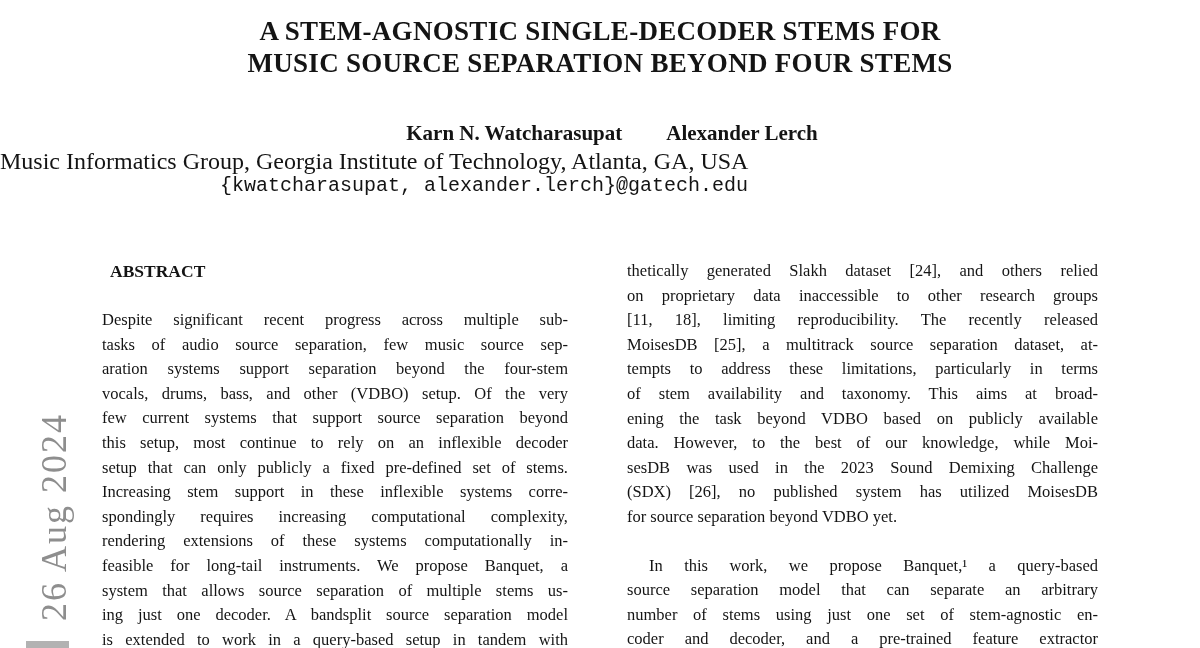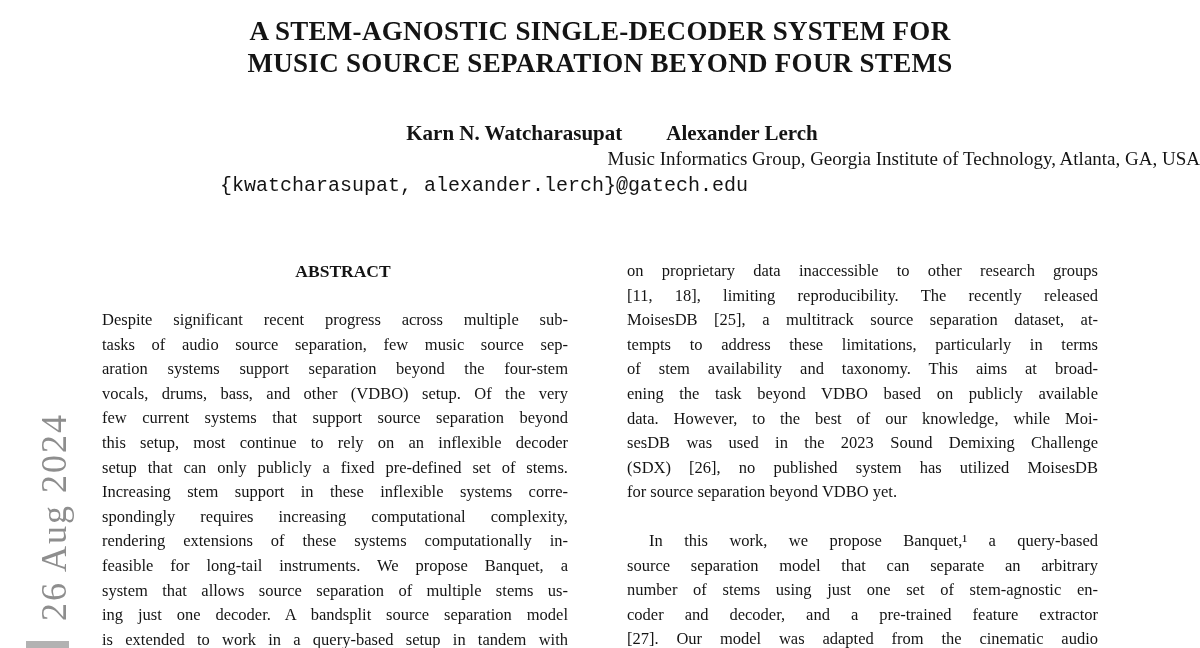--- a/index.html
+++ b/index.html
@@ -37,38 +37,37 @@
     text-align: center;
     font-size: 21px;
     font-weight: bold;
   }
   .authors .gap { display: inline-block; width: 44px; }
   .affiliation {
     position: absolute;
     top: 148px;
     left: 0;
     width: 1200px;
-    text-align: right;
-    font-size: 19px;
+    text-align: left;
+    font-size: 24px;
   }
   .email {
     position: absolute;
     top: 174px;
     left: 0;
     width: 968px;
     text-align: center;
     font-family: "Liberation Mono", monospace;
     font-size: 20px;
   }
   .abstract-heading {
     position: absolute;
     top: 261px;
     left: 110px;
     width: 466px;
-    text-align: center;
     font-weight: bold;
     font-size: 17.5px;
   }
   .col {
     position: absolute;
     font-size: 16.5px;
     line-height: 24.6px;
     overflow: hidden;
   }
   .col .line {
@@ -106,21 +105,21 @@
 </style>
 </head>
 <body>
 
 <div class="page">
 
   <div class="watermark">26 Aug 2024</div>
   <div class="corner-bar"></div>
 
   <div class="title">
-    <div>A STEM-AGNOSTIC SINGLE-DECODER SYSTEM FOR</div>
+    <div>A STEM-AGNOSTIC SINGLE-DECODER STEMS FOR</div>
     <div>MUSIC SOURCE SEPARATION BEYOND FOUR STEMS</div>
   </div>
 
   <div class="authors">
     <span>Karn N. Watcharasupat</span><span class="gap"></span><span>Alexander Lerch</span>
   </div>
 
   <div class="affiliation">Music Informatics Group, Georgia Institute of Technology, Atlanta, GA, USA</div>
 
   <div class="email">{kwatcharasupat, alexander.lerch}@gatech.edu</div>
@@ -138,20 +137,21 @@
     <div class="line">Increasing stem support in these inflexible systems corre-</div>
     <div class="line">spondingly requires increasing computational complexity,</div>
     <div class="line">rendering extensions of these systems computationally in-</div>
     <div class="line">feasible for long-tail instruments. We propose Banquet, a</div>
     <div class="line">system that allows source separation of multiple stems us-</div>
     <div class="line">ing just one decoder. A bandsplit source separation model</div>
     <div class="line">is extended to work in a query-based setup in tandem with</div>
   </div>
 
   <div class="col col-right">
+    <div class="line">thetically generated Slakh dataset [24], and others relied</div>
     <div class="line">on proprietary data inaccessible to other research groups</div>
     <div class="line">[11, 18], limiting reproducibility. The recently released</div>
     <div class="line">MoisesDB [25], a multitrack source separation dataset, at-</div>
     <div class="line">tempts to address these limitations, particularly in terms</div>
     <div class="line">of stem availability and taxonomy. This aims at broad-</div>
     <div class="line">ening the task beyond VDBO based on publicly available</div>
     <div class="line">data. However, to the best of our knowledge, while Moi-</div>
     <div class="line">sesDB was used in the 2023 Sound Demixing Challenge</div>
     <div class="line">(SDX) [26], no published system has utilized MoisesDB</div>
     <div class="line no-just">for source separation beyond VDBO yet.</div>

